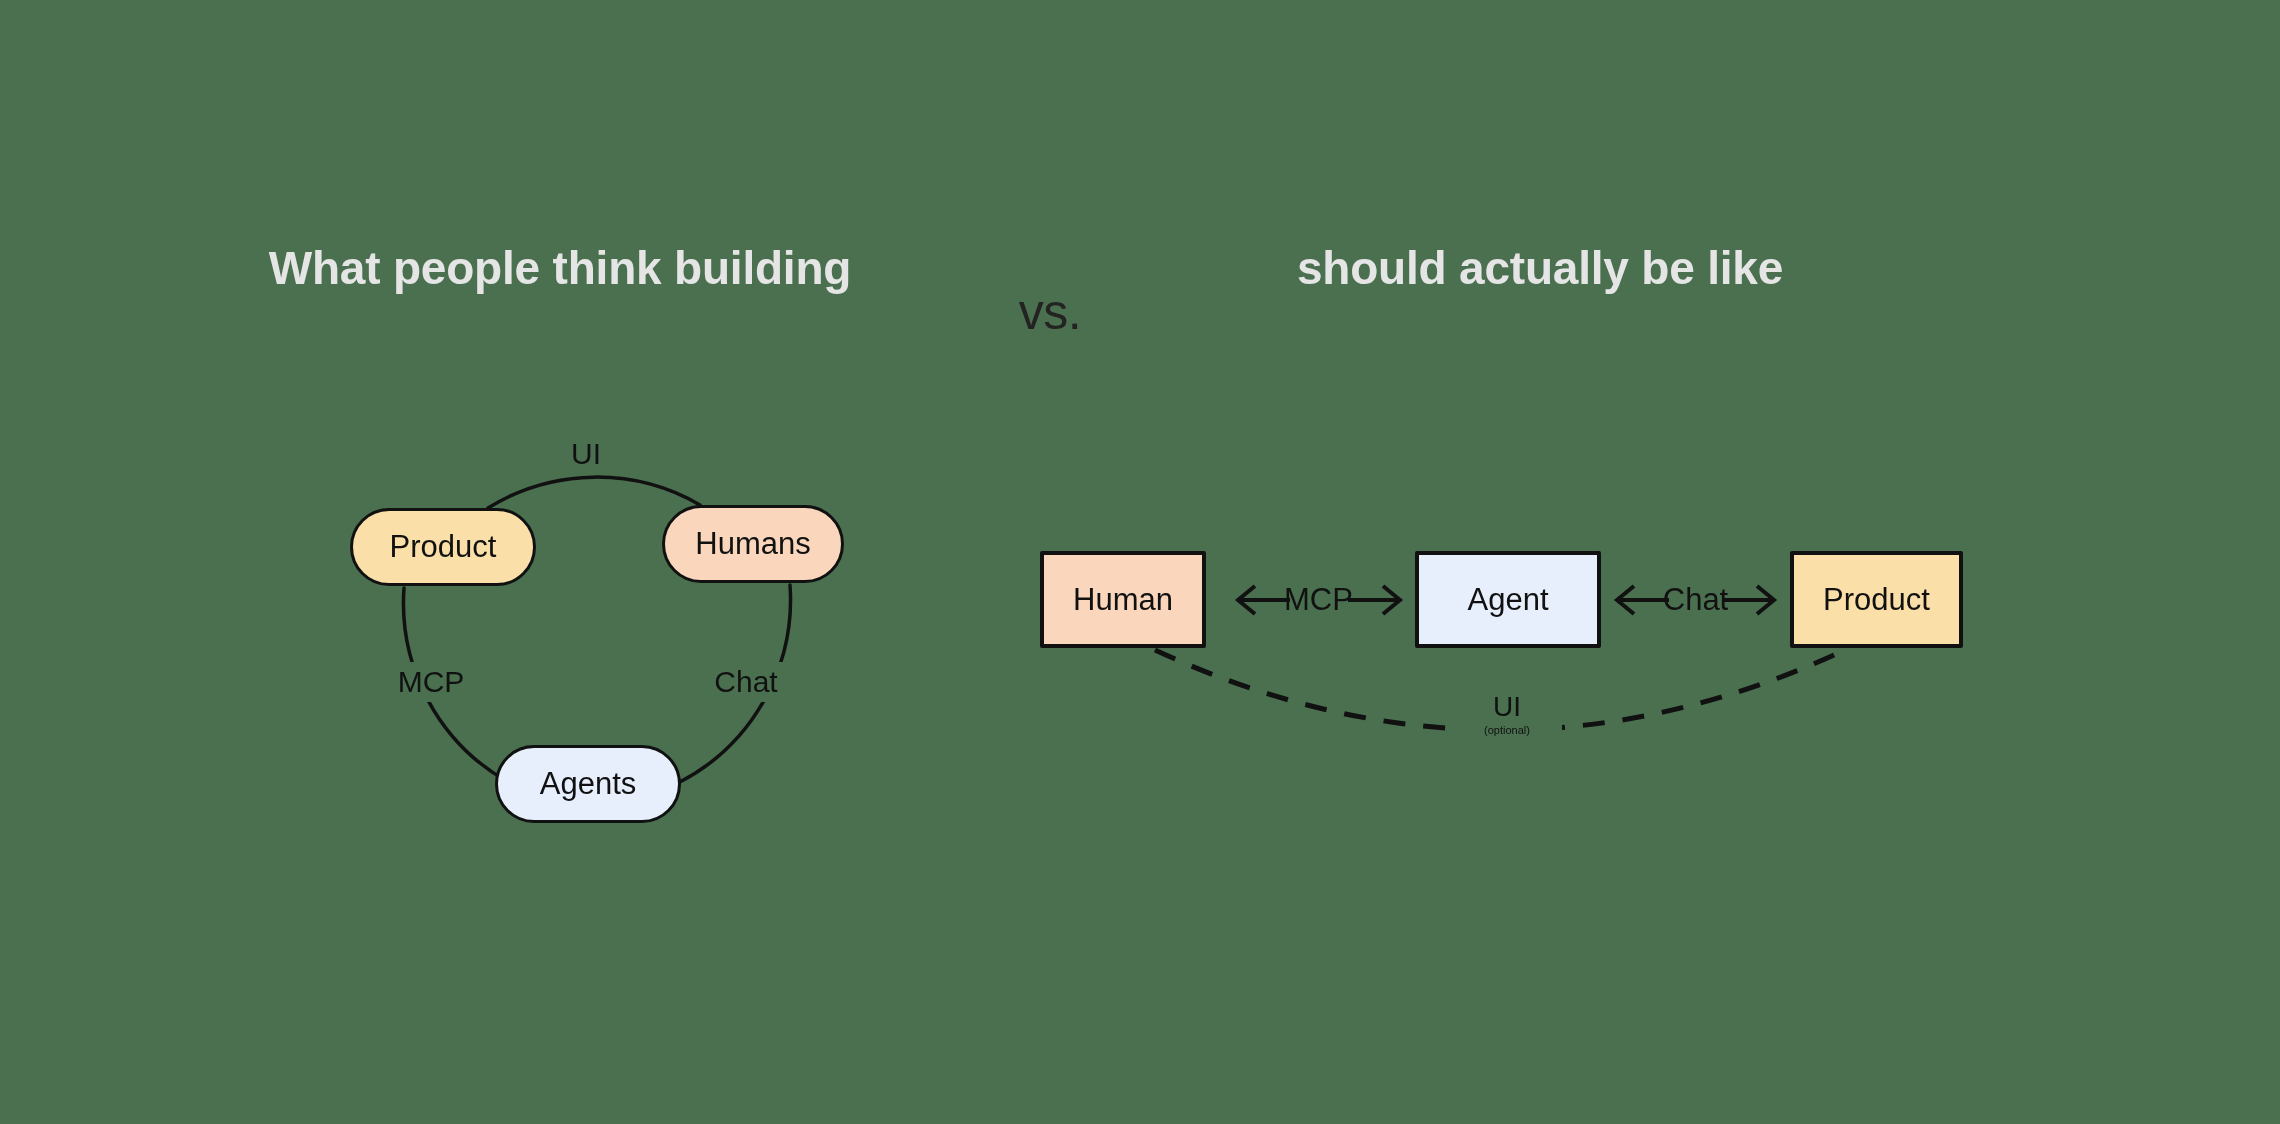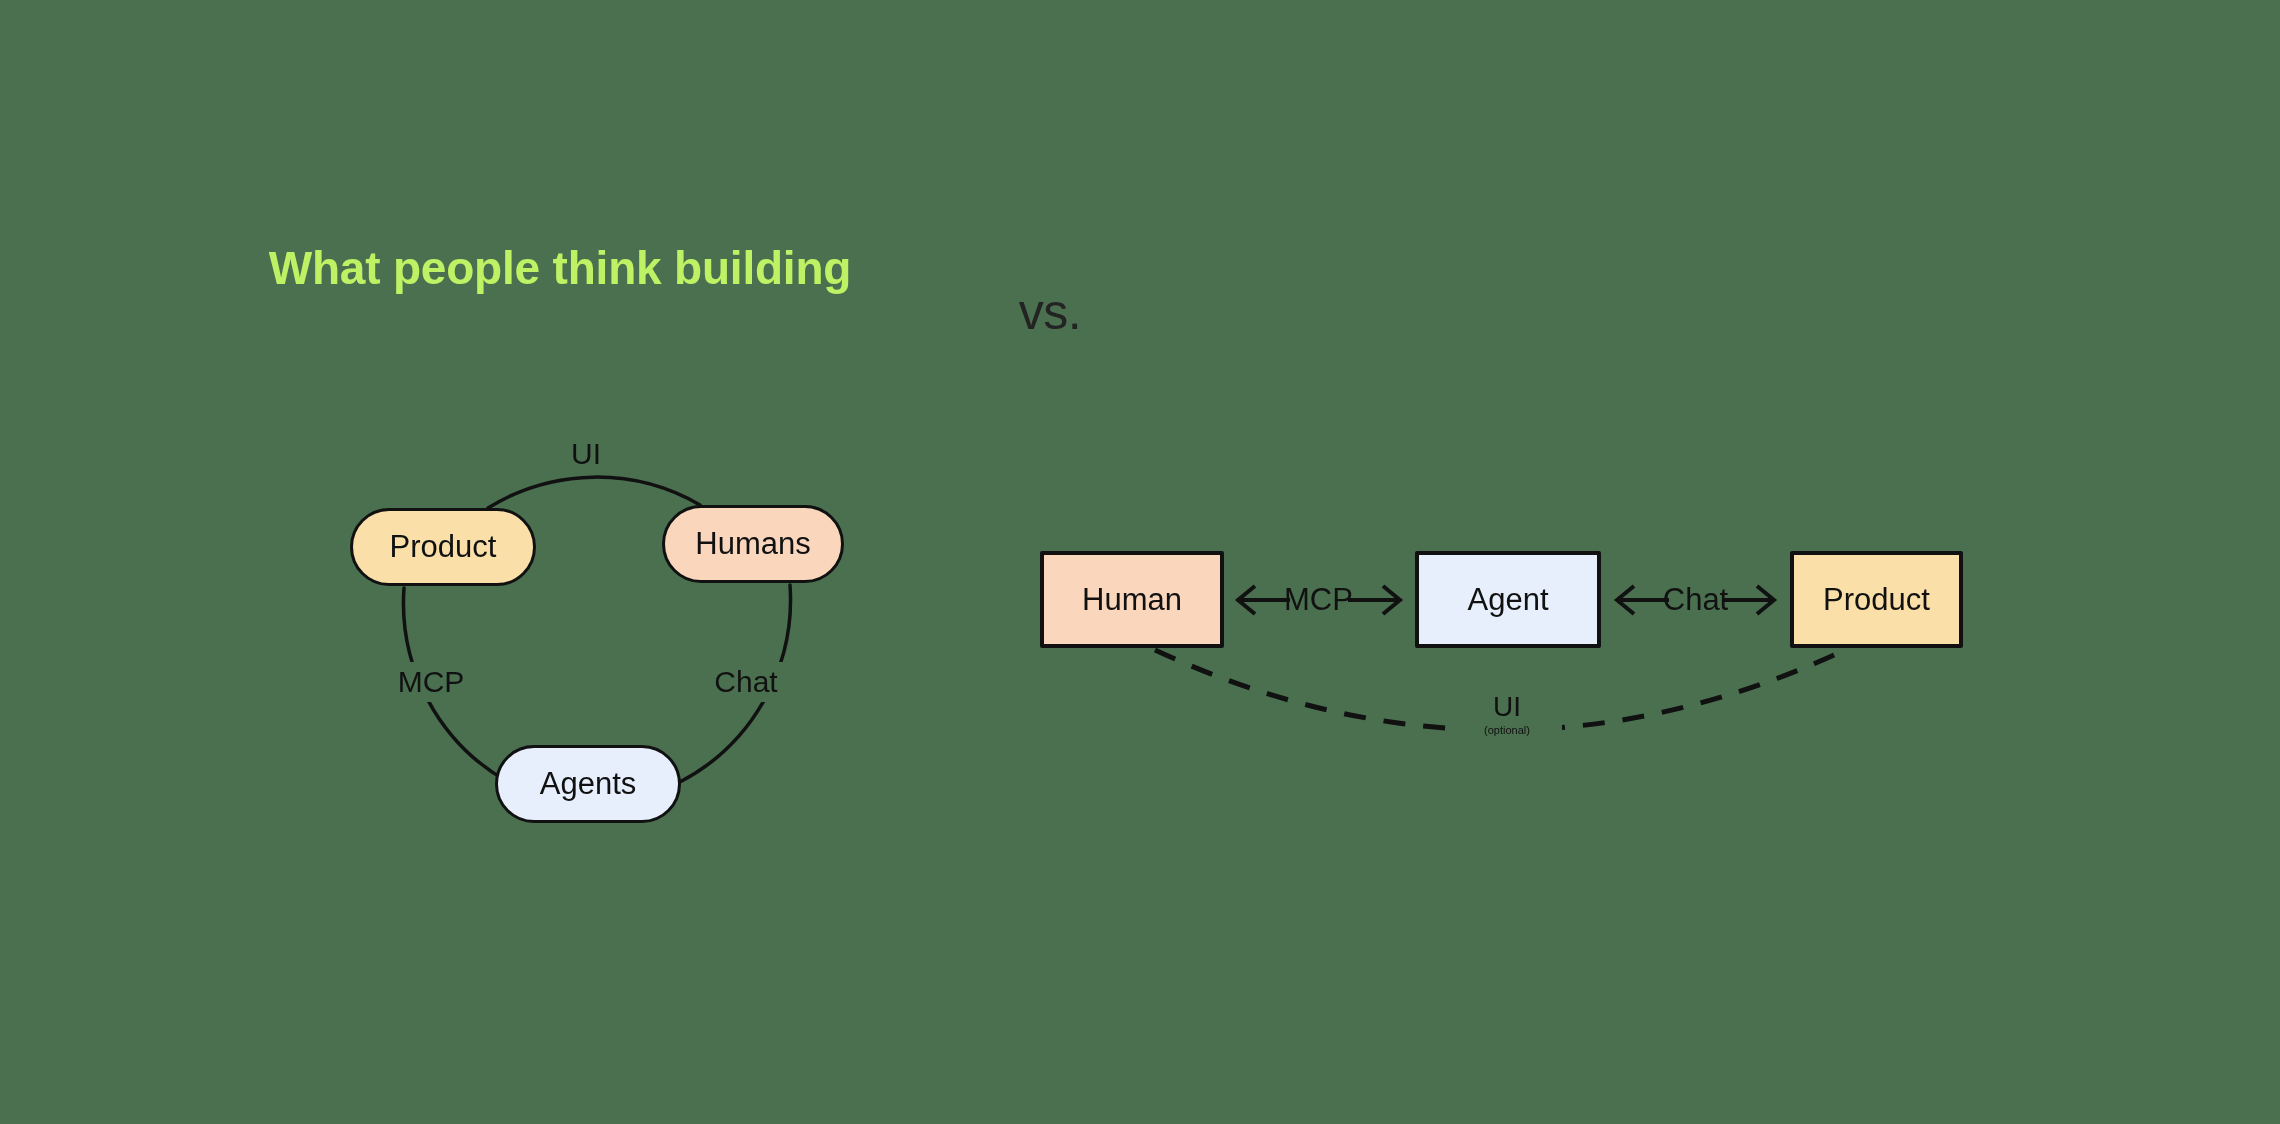--- a/index.html
+++ b/index.html
@@ -17,21 +17,21 @@
   #canvas {
     position: absolute;
     inset: 0;
     width: 2280px;
     height: 1124px;
   }
 
   
   .heading {
     position: absolute;
-    color: #bef264;
+    color: #e5e5e5;
     font-size: 46px;
     font-weight: 700;
     line-height: 1.09;
     text-align: center;
     letter-spacing: -0.2px;
   }
   #heading-left  { left: 180px;  top: 243px; width: 760px; }
   #heading-right { left: 1140px; top: 243px; width: 800px; }
   .heading .line { display: block; }
 
@@ -86,21 +86,21 @@
     box-sizing: border-box;
     border: 4px solid #111111;
     border-radius: 2px;
     display: flex;
     align-items: center;
     justify-content: center;
     color: #111111;
     font-size: 31px;
     white-space: nowrap;
   }
-  #rect-human   { left: 1040px; top: 551px; width: 184px; height: 97px; background: #fad7bc; }
+  #rect-human   { left: 1040px; top: 551px; width: 166px; height: 97px; background: #fad7bc; }
   #rect-agent   { left: 1415px; top: 551px; width: 186px; height: 97px; background: #e7effc; }
   #rect-product { left: 1790px; top: 551px; width: 173px; height: 97px; background: #fae0a8; }
 
   
   .arrow-group {
     position: absolute;
     display: flex;
     align-items: center;
     justify-content: center;
     gap: 9px;
@@ -166,20 +166,21 @@
   <path d="M 1155 650 Q 1500 810 1845 650" fill="none" stroke="#111111" stroke-width="5" stroke-dasharray="22 18" stroke-linecap="butt"></path>
 </svg>
 
 <div class="heading" id="heading-left">
   <span class="line">What people think building</span>
 </div>
 
 <div id="vs-label">vs.</div>
 
 <div class="heading" id="heading-right">
+  <span class="line">should actually be like</span>
 </div>
 
 <div class="pill" id="pill-product" style="background: rgb(250, 224, 168);">Product</div>
 <div class="pill" id="pill-humans" style="background: rgb(250, 215, 188);">Humans</div>
 <div class="pill" id="pill-agents" style="background: rgb(231, 239, 252); text-align: center;">Agents</div>
 
 <div class="edge-label" id="edge-ui" style="background: rgb(74, 112, 80);">UI</div>
 <div class="edge-label" id="edge-mcp" style="background: rgb(74, 112, 80);">MCP</div>
 <div class="edge-label" id="edge-chat" style="background: rgb(74, 112, 80);">Chat</div>
 

